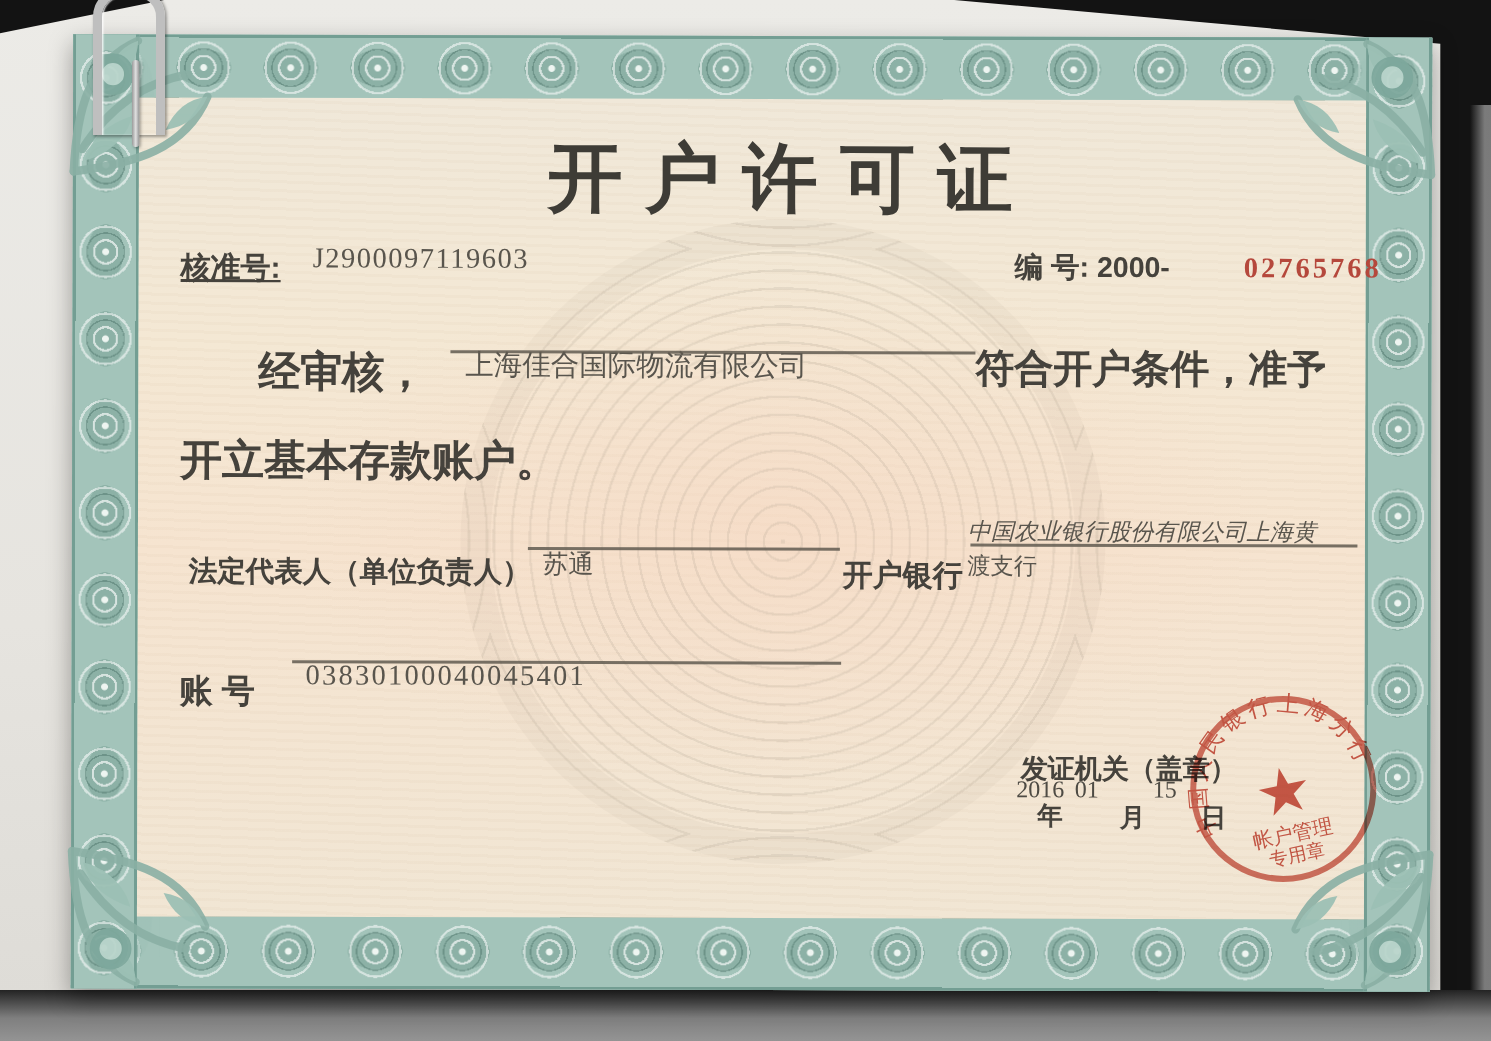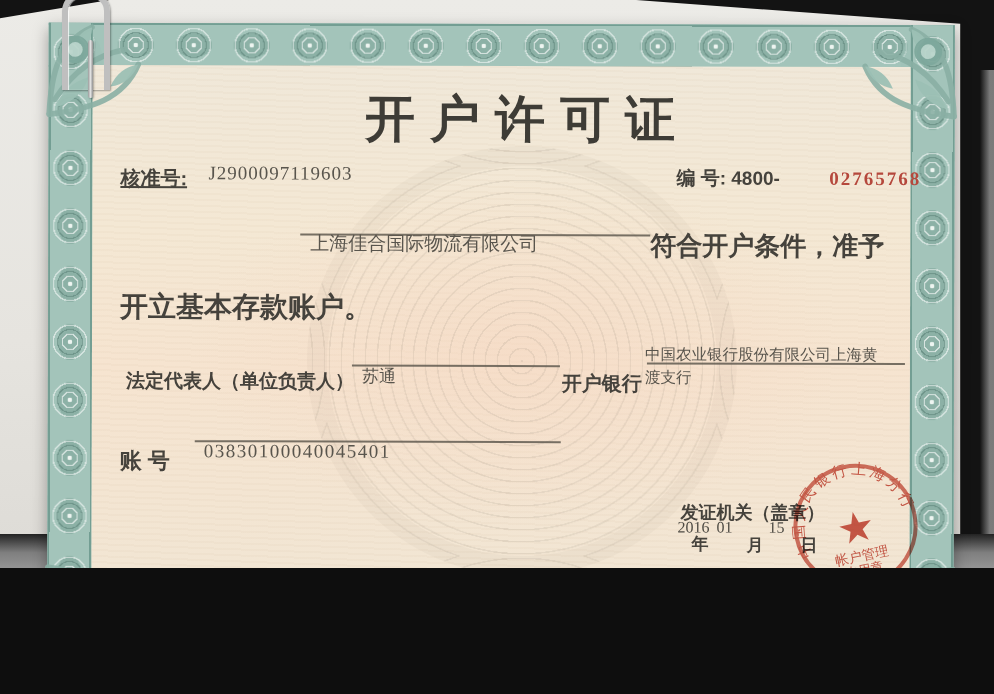--- a/index.html
+++ b/index.html
@@ -1,16 +1,16 @@
 <!DOCTYPE html>
 <html><head>
 <meta charset="utf-8">
 <style>
   html,body{margin:0;padding:0;background:#0e0e0e;}
-  .canvas{position:relative;width:994px;height:568px;overflow:hidden;
+  .canvas{position:relative;width:994px;height:694px;overflow:hidden;
     background:#131313;
     font-family:"Liberation Sans",sans-serif;}
   
   .bg-right-edge{position:absolute;right:0;top:70px;bottom:30px;width:14px;
     background:linear-gradient(90deg,rgba(0,0,0,0),#8d8d8d 70%);opacity:.85;}
   .bg-bottom{position:absolute;left:0;right:0;bottom:0;height:34px;
     background:linear-gradient(180deg,#232323 0%,#7f7f7f 55%,#949494 100%);}
   .backing-paper{position:absolute;inset:0;background:linear-gradient(180deg,#ecebe7 0%,#e6e4df 60%,#dddbd6 100%);
     clip-path:polygon(0 3.2%,11% 0,64% 0,96.6% 4.2%,96.6% 95.6%,0 95.4%);}
   
@@ -70,21 +70,21 @@
   .t-approval-value{left:160px;top:139px;font-size:19px;letter-spacing:1px;}
   .t-serial{left:628px;top:141px;font-size:19px;}
   .t-serial .red{color:#b5483c;font-family:"Liberation Serif",serif;letter-spacing:2px;margin-left:44px;}
   .t-review-label{left:124px;top:206px;font-size:28px;}
   .t-company{left:262px;top:207px;font-size:19px;}
   .t-condition{left:602px;top:204px;font-size:26px;}
   .t-open{left:72px;top:265px;font-size:28px;}
   .t-legal-label{left:78px;top:345px;font-size:19px;}
   .t-legal-name{left:314px;top:341px;font-size:17px;}
   .t-bank-label{left:514px;top:346px;font-size:20px;}
-  .t-bank1{left:597px;top:320px;font-size:15.5px;}
+  .t-bank1{left:597px;top:320px;font-size:15.5px;font-style:italic;}
   .t-bank2{left:597px;top:343px;font-size:15.5px;}
   .t-acct-label{left:72px;top:423px;font-size:22px;}
   .t-acct-value{left:156px;top:417px;font-size:19px;letter-spacing:1.5px;}
   .t-issuer{left:601px;top:476px;font-size:18px;margin-left:32px;}
   .d-num{font-family:"Liberation Serif",serif;font-size:16px;color:#4e4b44;}
   .d-char{font-weight:700;font-size:17px;}
   
   .seal{position:absolute;left:744px;top:437px;width:128px;height:128px;z-index:4;
     transform:rotate(-12deg);opacity:.88;mix-blend-mode:multiply;}
   
@@ -176,22 +176,23 @@
 
     <div class="inner">
       <div class="rosette"></div>
     </div>
 
     <div class="txt t-title">开户许可证</div>
 
     <div class="txt lbl t-approval-label">核准号:</div>
     <div class="txt val t-approval-value">J2900097119603</div>
 
-    <div class="txt lbl t-serial"><span>编 号: 4800-</span> <span class="red">02765768</span></div>
-
+    <div class="txt lbl t-serial"><span>编 号: 2000-</span> <span class="red">02765768</span></div>
+
+    <div class="txt lbl t-review-label">经审核，</div>
     <div class="txt val t-company">上海佳合国际物流有限公司</div>
     <div class="uline" style="left:252px;top:210px;width:350px;"></div>
     <div class="txt lbl t-condition">符合开户条件，准予</div>
     <div class="txt lbl t-legal-label">法定代表人（单位负责人）</div>
 
     <div class="txt lbl t-open">开立基本存款账户。</div>
     <div class="txt val t-legal-name">苏通</div>
     <div class="uline" style="left:304px;top:341px;width:208px;"></div>
 
     <div class="txt lbl t-bank-label">开户银行</div>

